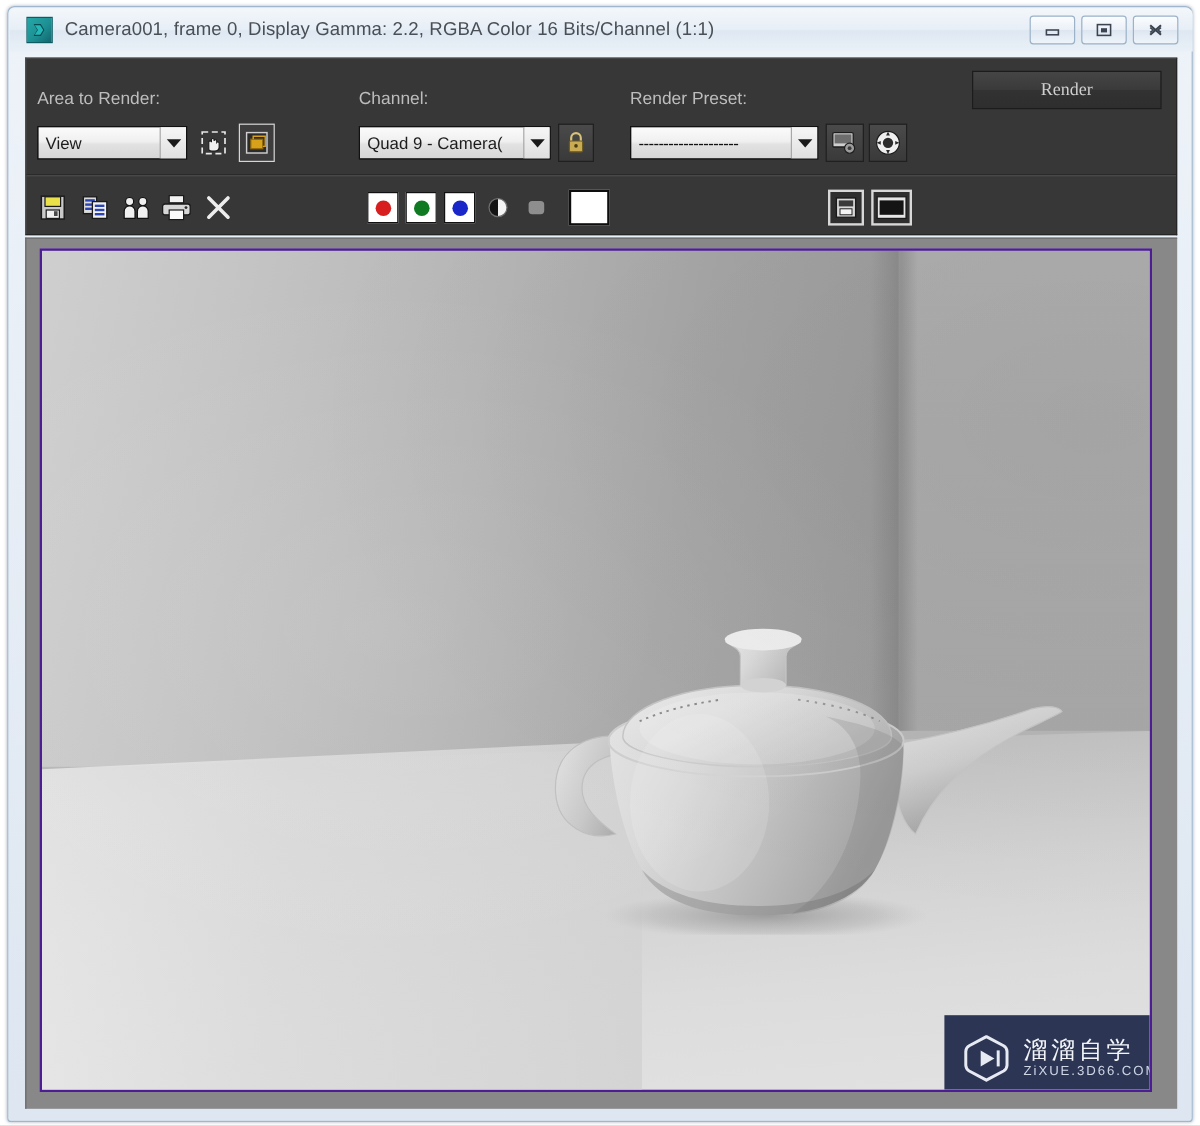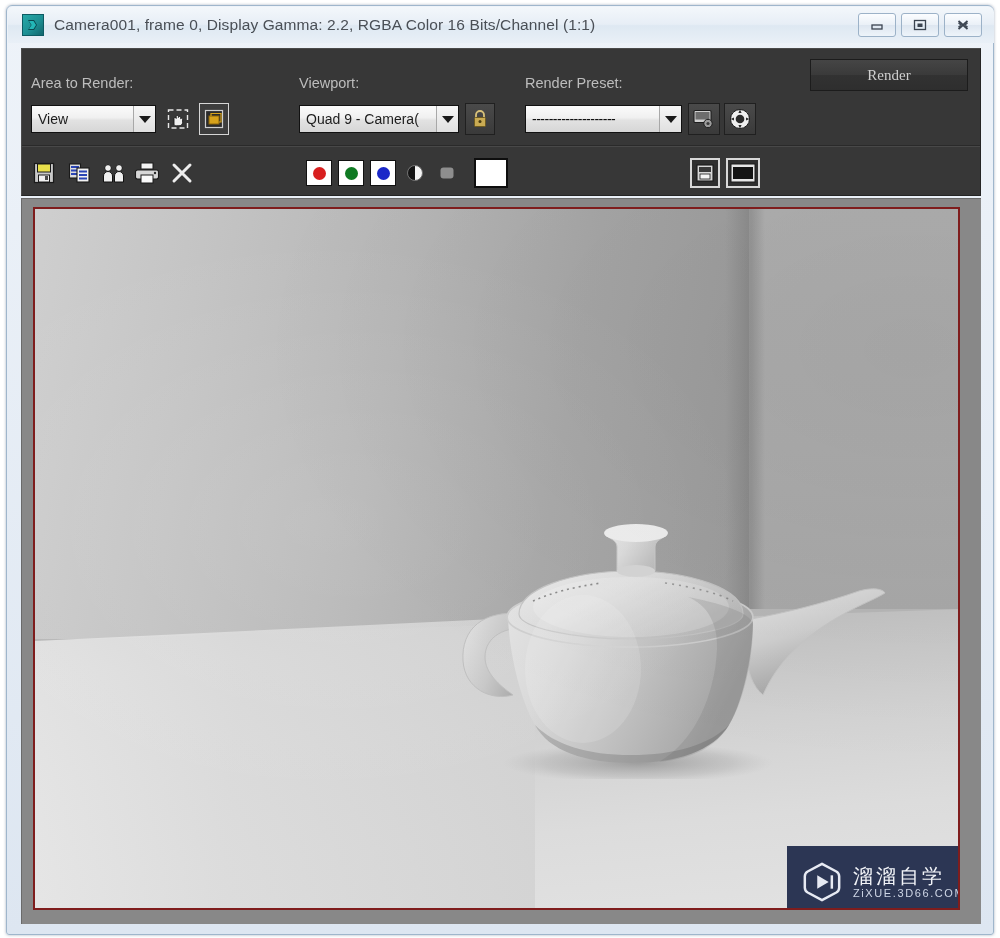--- a/index.html
+++ b/index.html
@@ -158,21 +158,21 @@
   #image-frame {
     position: absolute; left: 14px; top: 192px;
     width: 960px; height: 726px;
     background: #888888;
     border-top: 1px solid #6a6a6a;
     border-left: 1px solid #6a6a6a;
   }
   #image-inner {
     position:absolute; left: 11px; top: 8px;
     width: 927px; height: 703px;
-    border: 2px solid #7f1d1d;
+    border: 2px solid #4c1d95;
     overflow: hidden;
     background: #b7b7b7;
   }
   #render-canvas { position:absolute; inset:0; }
 
   
   .scene-wall-left {
     position:absolute; left:0; top:0; width: 714px; height: 430px;
     background: linear-gradient(100deg,#cfcfcf 0%, #c4c4c4 22%, #b6b6b6 48%, #a6a6a6 72%, #9b9b9b 100%);
   }
@@ -270,21 +270,21 @@
         </svg>
       </div>
       <div class="flatbtn" style="left:177px; top:54px; width:30px; height:32px; border:1px solid #d6d6d6; background:#3d3d3d;">
         <svg width="20" height="20" viewBox="0 0 20 20">
           <rect x="1.5" y="1.5" width="17" height="17" fill="#2b2b2b" stroke="#cfcfcf" stroke-width="1.2"></rect>
           <rect x="5" y="7" width="10" height="8" fill="#d7a21a" stroke="#8a650c" stroke-width="1"></rect>
           <path d="M7 7 L7 4.5 L17 4.5 L17 13 L15 13" fill="none" stroke="#d7a21a" stroke-width="1.2"></path>
         </svg>
       </div>
 
-      <div class="tb-label" style="left:277px; top:26px;">Viewport:</div>
+      <div class="tb-label" style="left:277px; top:26px;">Channel:</div>
       <div class="combo dark-arrowbox" style="left:277px; top:56px; width:160px;">
         <div class="combo-text">Quad 9 - Camera(</div>
         <div class="combo-arrow">
             <span class="arrow-dn"></span>
           </div>
       </div>
       <div class="tbtn" style="left:443px; top:54px; width:30px; height:32px;">
         <svg width="18" height="20" viewBox="0 0 18 20">
           <path d="M5 9 v-3 a4 4 0 0 1 8 0 v3" fill="none" stroke="#d9c27a" stroke-width="1.8"></path>
           <rect x="3.5" y="8.5" width="11" height="9" rx="1" fill="#c9ab53" stroke="#6e5b20" stroke-width="1"></rect>

